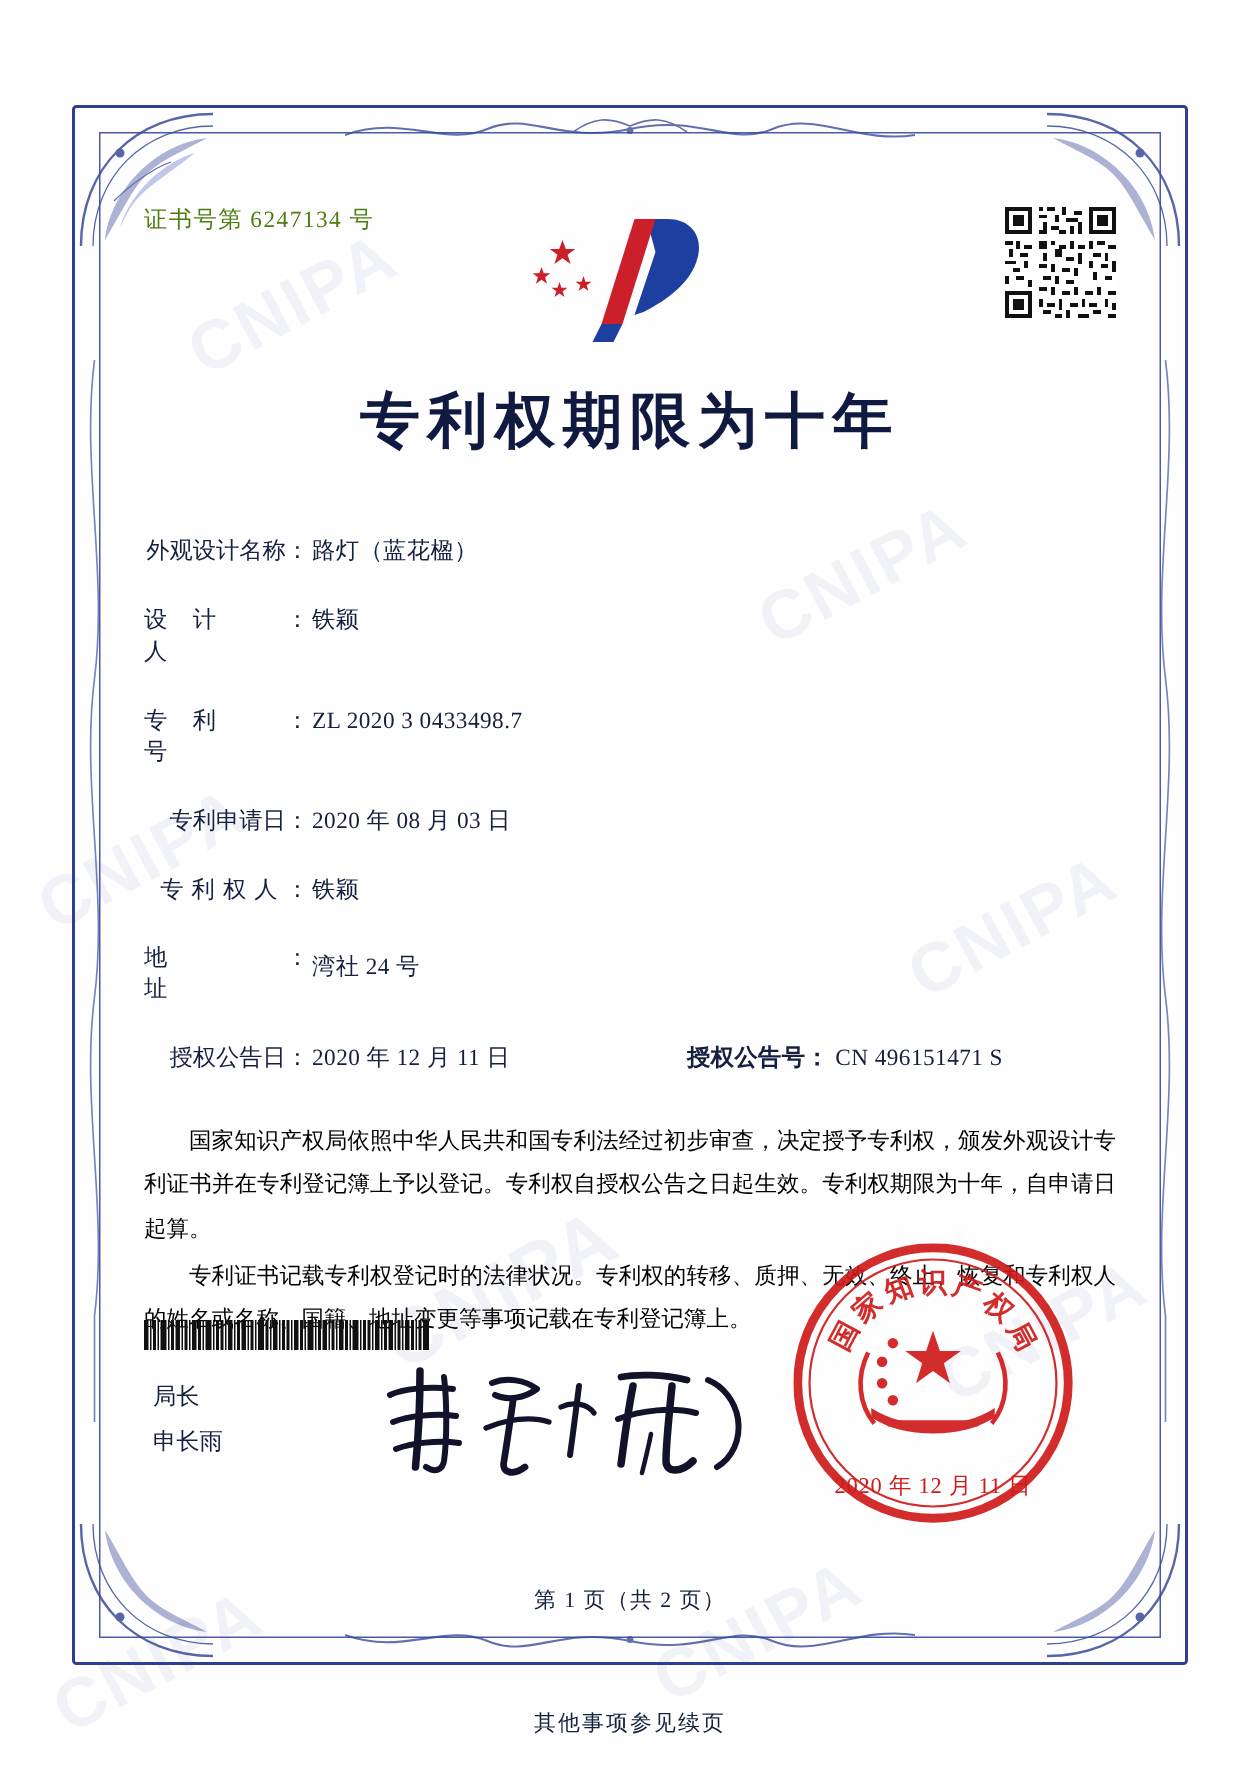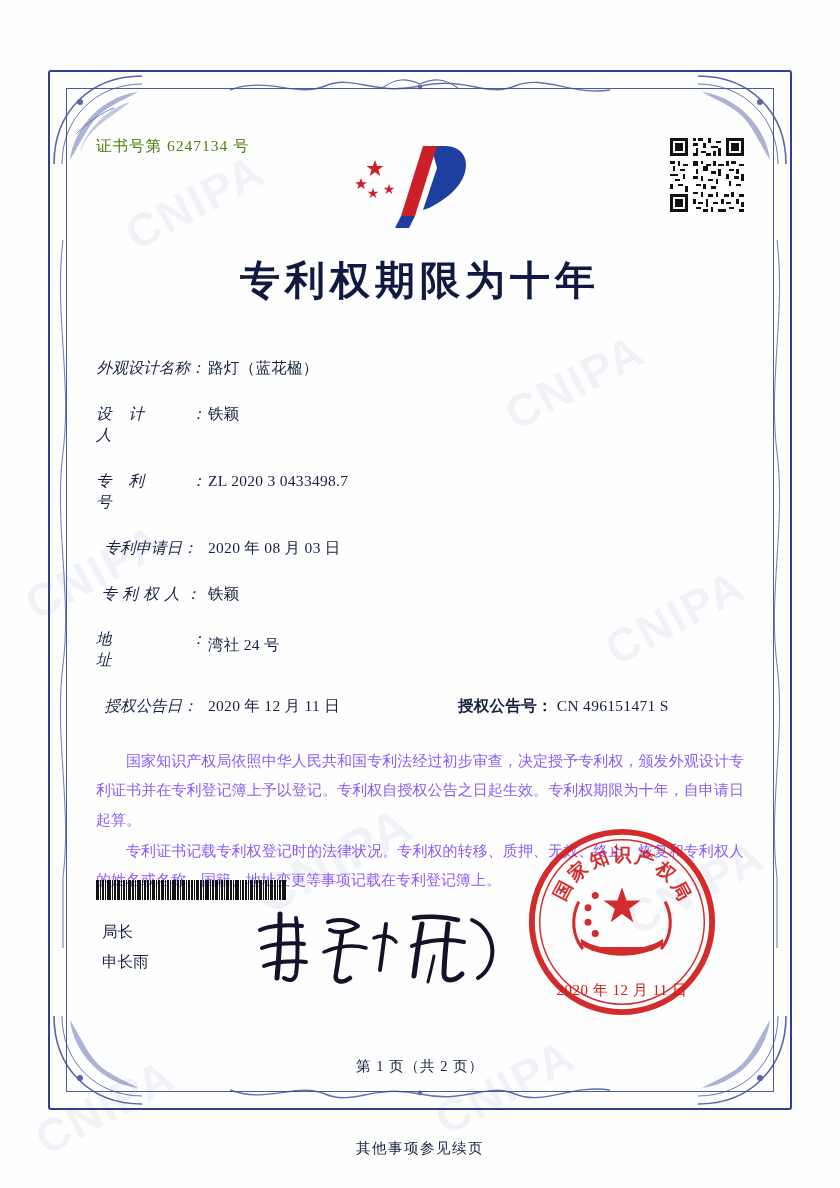--- a/index.html
+++ b/index.html
@@ -147,41 +147,40 @@
   }
   .field {
     display: flex;
     align-items: flex-start;
     margin-bottom: 25px;
   }
   .f-label {
     width: 112px;
     flex: 0 0 112px;
     display: flex;
-    justify-content: center;
+    justify-content: flex-end;
     letter-spacing: 0;
-    font-style: italic;
   }
   .f-colon { margin: 0 2px 0 0; }
   .f-value {
     flex: 1;
     letter-spacing: .3px;
   }
   .f-value .line2 { display: block; margin-top: 6px; }
 
   .field.two-col .f-value { display: flex; }
   .field.two-col .col-a { width: 250px; flex: 0 0 250px; }
   .field.two-col .col-b-label { margin-right: 4px; font-weight: bold; }
 
   .paragraphs {
     margin-top: 30px;
     font-size: 15px;
     line-height: 1.95;
     text-align: justify;
-    color: #8b5cf6;
+    color: #000000;
   }
   .paragraphs p {
     margin: 0 0 2px 0;
     text-indent: 2em;
   }
 
   
   .barcode {
     position: absolute;
     left: 0;

